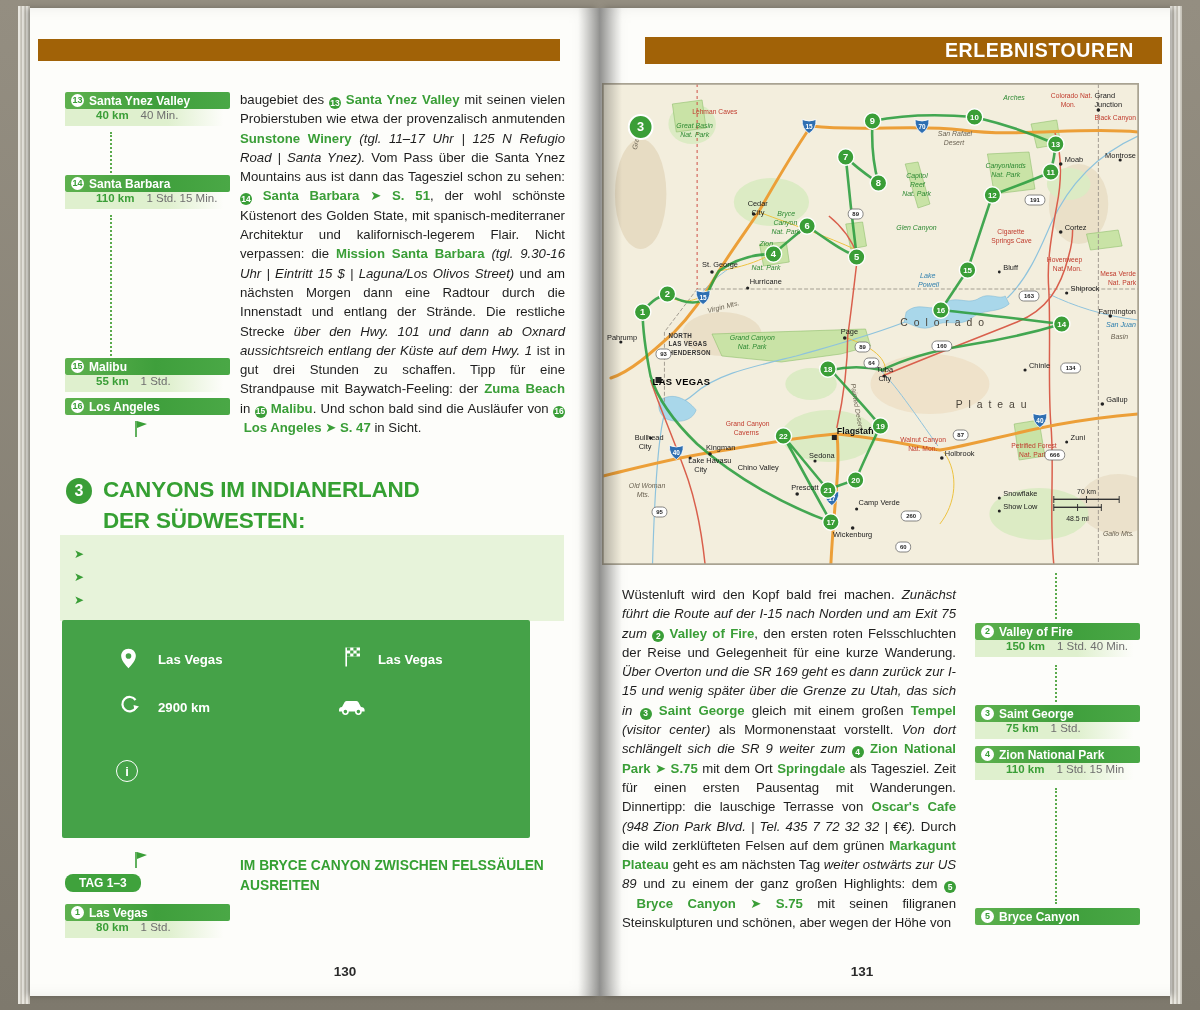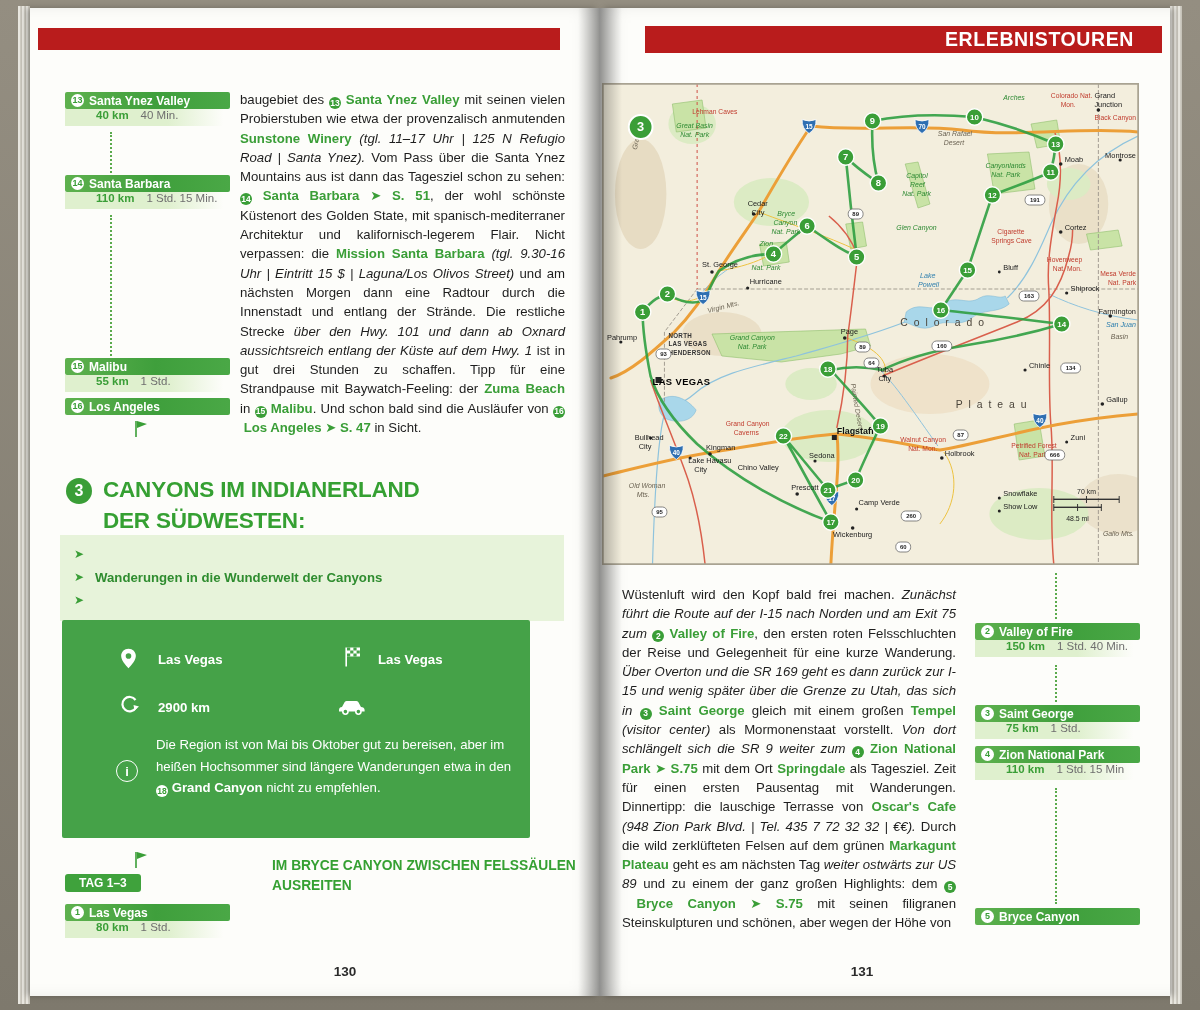--- a/index.html
+++ b/index.html
@@ -5,21 +5,21 @@
   html,body{margin:0;padding:0;}
   body{width:1200px;height:1010px;background:#8b8578;font-family:"Liberation Sans","DejaVu Sans",sans-serif;}
   .stage{position:relative;width:1200px;height:1010px;background:linear-gradient(180deg,#948e81,#7e796d);overflow:hidden;}
   .edge{position:absolute;top:6px;bottom:6px;width:12px;background:repeating-linear-gradient(90deg,#e9e7e0 0,#e9e7e0 2px,#b5b1a6 3px,#d8d5cc 4px);}
   .edge.l{left:18px;} .edge.r{right:18px;}
   .page{position:absolute;top:8px;height:988px;width:570px;background:#fdfdfa;}
   .page.left{left:30px;}
   .page.right{left:600px;}
   .gutter{position:absolute;left:578px;top:8px;width:44px;height:988px;pointer-events:none;z-index:6;
     background:linear-gradient(90deg,rgba(0,0,0,0) 0%,rgba(0,0,0,.30) 50%,rgba(0,0,0,0) 100%);}
-  .hbar{position:absolute;background:#b91c1c;}
+  .hbar{position:absolute;background:#a16207;margin-top:11px;}
   .hbar-title{color:#fff;font-weight:bold;font-size:19.5px;letter-spacing:.6px;text-align:right;padding-right:28px;line-height:27px;}
   
   .rt-item{position:absolute;width:165px;}
   .rt-bar{display:flex;align-items:center;gap:5px;height:17px;padding:0 6px;border-radius:2px;color:#fff;
     font-size:12px;font-weight:bold;background:linear-gradient(90deg,#5eb14e,#3f9f3c 55%,#4aa846);}
   .rt-badge{flex:0 0 auto;width:13px;height:13px;border-radius:50%;background:#fff;color:#3a9e37;
     font-size:9px;font-weight:bold;display:flex;align-items:center;justify-content:center;line-height:1;}
   .rt-time{display:flex;gap:12px;align-items:baseline;height:17px;padding-left:31px;font-size:11.5px;
     background:linear-gradient(90deg,#dff0ce 0,#dff0ce 62%,rgba(223,240,206,0) 96%);}
   .rt-km{color:#3a9e37;font-weight:bold;}
@@ -43,21 +43,21 @@
   .hl-arrow{color:#3a9e37;font-size:12px;}
   
   .infobox{position:absolute;background:#45a248;color:#fff;border-radius:2px;}
   .ib-abs{position:absolute;}
   .ib-label{font-size:13.2px;font-weight:bold;color:#fff;}
   .ib-lines{font-size:13.2px;font-weight:bold;line-height:21.5px;color:#fff;}
   .ib-note{font-size:13.2px;line-height:21.5px;color:#fff;text-align:left;}
   .info-i{width:20px;height:20px;border:1.7px solid #fff;border-radius:50%;display:flex;align-items:center;justify-content:center;
     font-weight:bold;font-size:13px;color:#fff;}
   .tagbadge{position:absolute;display:inline-flex;align-items:center;justify-content:center;height:18px;padding:0 14px;
-    background:#3fa23c;color:#fff;font-weight:bold;font-size:12px;border-radius:3px;}
+    background:#3fa23c;color:#fff;font-weight:bold;font-size:12px;border-radius:8px;}
   .subhead{position:absolute;color:#35a032;font-weight:bold;font-size:13.8px;line-height:20px;}
   .pagenum{position:absolute;width:60px;text-align:center;font-weight:bold;font-size:13.5px;color:#2b2b2b;}
   .pennant{position:absolute;}
   
   .map-frame{position:absolute;left:2px;top:75px;width:537px;height:482px;border:1px solid #a9a392;background:#f3eedd;box-sizing:border-box;}
   .map-frame svg{display:block;width:100%;height:100%;}
   .ml-city{font:7.5px "Liberation Sans",sans-serif;fill:#1a1a1a;}
   .ml-citybold{font:bold 9px "Liberation Sans",sans-serif;fill:#111;}
   .ml-cap{font:bold 6.3px "Liberation Sans",sans-serif;fill:#333;letter-spacing:.3px;}
   .ml-citycaps{font:bold 9.5px "Liberation Sans",sans-serif;fill:#000;letter-spacing:.4px;}
@@ -139,21 +139,20 @@
         <div>DER SÜDWESTEN:</div>
       </div>
     </div>
 
     <div class="highlights" style="left:30px;top:527px;width:478px;">
       <div class="hl-row">
           <span class="hl-arrow">➤</span>
         </div>
       <div class="hl-row">
           <span class="hl-arrow">➤</span>
-          <span>Wanderungen in die Wunderwelt der Canyons</span>
         </div>
       <div class="hl-row">
           <span class="hl-arrow">➤</span>
         </div>
     </div>
 
     <div class="infobox" style="left:32px;top:612px;width:468px;height:218px;">
       <span class="ib-abs" style="left:58px;top:28px;">
         <svg width="17" height="21" viewBox="0 0 24 30">
             <path d="M12,1 C6,1 1.5,5.5 1.5,11.5 C1.5,19 12,29 12,29 C12,29 22.5,19 22.5,11.5 C22.5,5.5 18,1 12,1 Z M12,15.5 A4,4 0 1 1 12,7.5 A4,4 0 0 1 12,15.5 Z" fill="#fff"></path>
@@ -185,42 +184,41 @@
 
       <span class="ib-abs" style="left:276px;top:78px;">
         <svg width="28" height="18" viewBox="0 0 28 18">
             <path d="M1,12 C1,10 2.2,9 4,9 L6.4,4.6 C7,3.4 8.2,3 9.6,3 L17.4,3 C18.8,3 20,3.4 20.6,4.6 L23,9 C25,9 26.6,10 26.6,12 L26.6,13.6 L1,13.6 Z" fill="#fff"></path>
             <circle cx="7.4" cy="13.6" r="2.6" fill="#45a248" stroke="#fff" stroke-width="1.6"></circle>
             <circle cx="20.4" cy="13.6" r="2.6" fill="#45a248" stroke="#fff" stroke-width="1.6"></circle>
           </svg>
       </span>
 
       <span class="ib-abs info-i" style="left:54px;top:140px;">i</span>
-      <div class="ib-abs ib-note" style="left:94px;top:114px;width:362px;"><span>Die Region ist von Mai bis Oktober gut zu bereisen, aber im heißen Hochsommer sind längere Wanderungen etwa in den </span><span class="nb inv">18</span>&nbsp;<span class="seg-b">Grand Canyon</span><span> nicht zu empfehlen.</span></div>
     </div>
 
     <div class="pennant" style="left:103px;top:843px;">
       <svg width="16" height="18" viewBox="0 0 16 18">
           <line x1="3" y1="1" x2="3" y2="17" stroke="#3a9e37" stroke-width="1.6"></line>
           <path d="M4,1 L14,4 L4,8 Z" fill="#3a9e37"></path>
         </svg>
     </div>
     <div class="tagbadge" style="left:35px;top:866px;">TAG 1–3</div>
     <div class="rt-item" style="left:35px;top:896px;">
       <div class="rt-bar">
           <span class="rt-badge">1</span>
           <span>Las Vegas</span>
         </div>
       <div class="rt-time">
           <span class="rt-km">80 km</span>
           <span class="rt-min">1 Std.</span>
         </div>
     </div>
 
-    <div class="subhead" style="left:210px;top:848px;width:330px;margin-left:32px;">
+    <div class="subhead" style="left:210px;top:848px;width:330px;">
       <div>IM BRYCE CANYON ZWISCHEN FELSSÄULEN</div>
       <div>AUSREITEN</div>
     </div>
 
     <div class="pagenum" style="left:285px;top:956px;">130</div>
   </div>
 
   <div class="page right" style="box-shadow:inset 16px 0 26px -16px rgba(0,0,0,.35), 4px 0 6px rgba(0,0,0,.25);">
     <div class="hbar" style="left:45px;right:8px;top:18px;height:27px;">
       <div class="hbar-title">ERLEBNISTOUREN</div>

